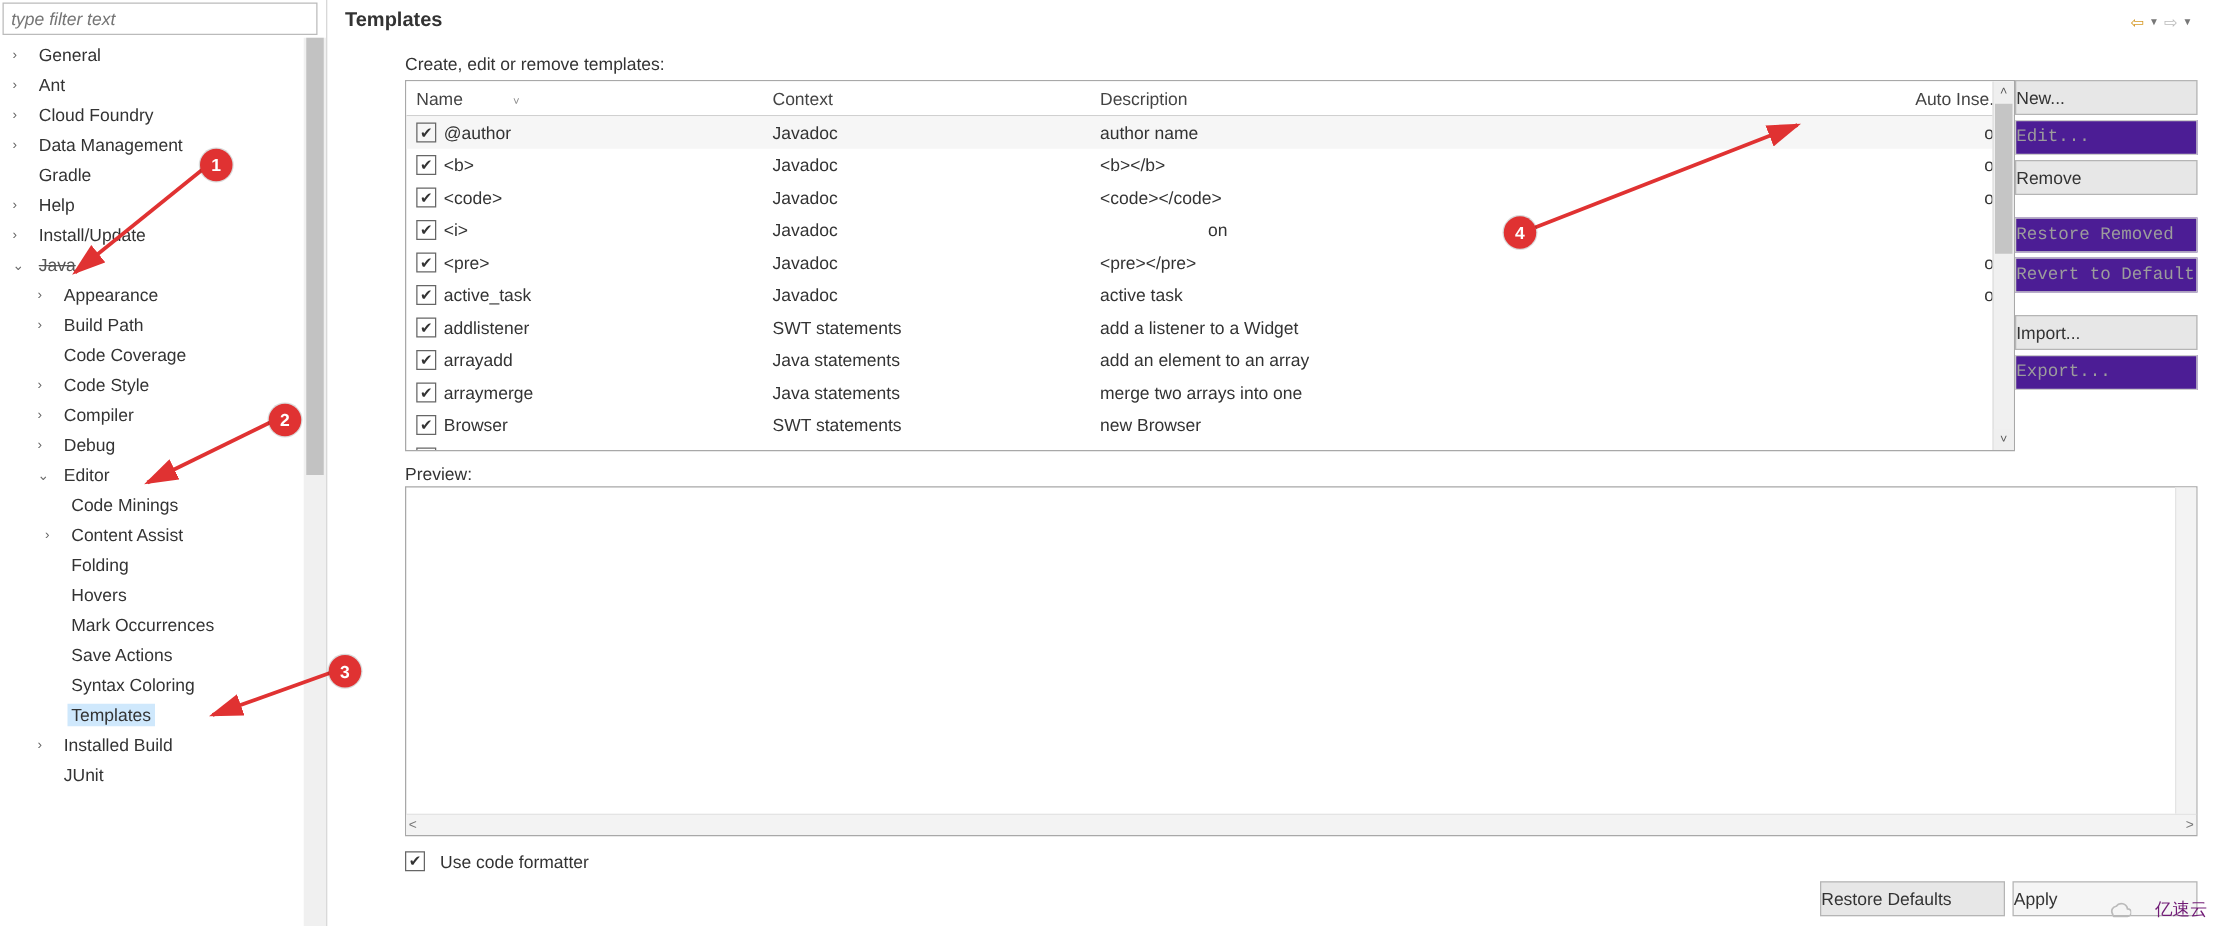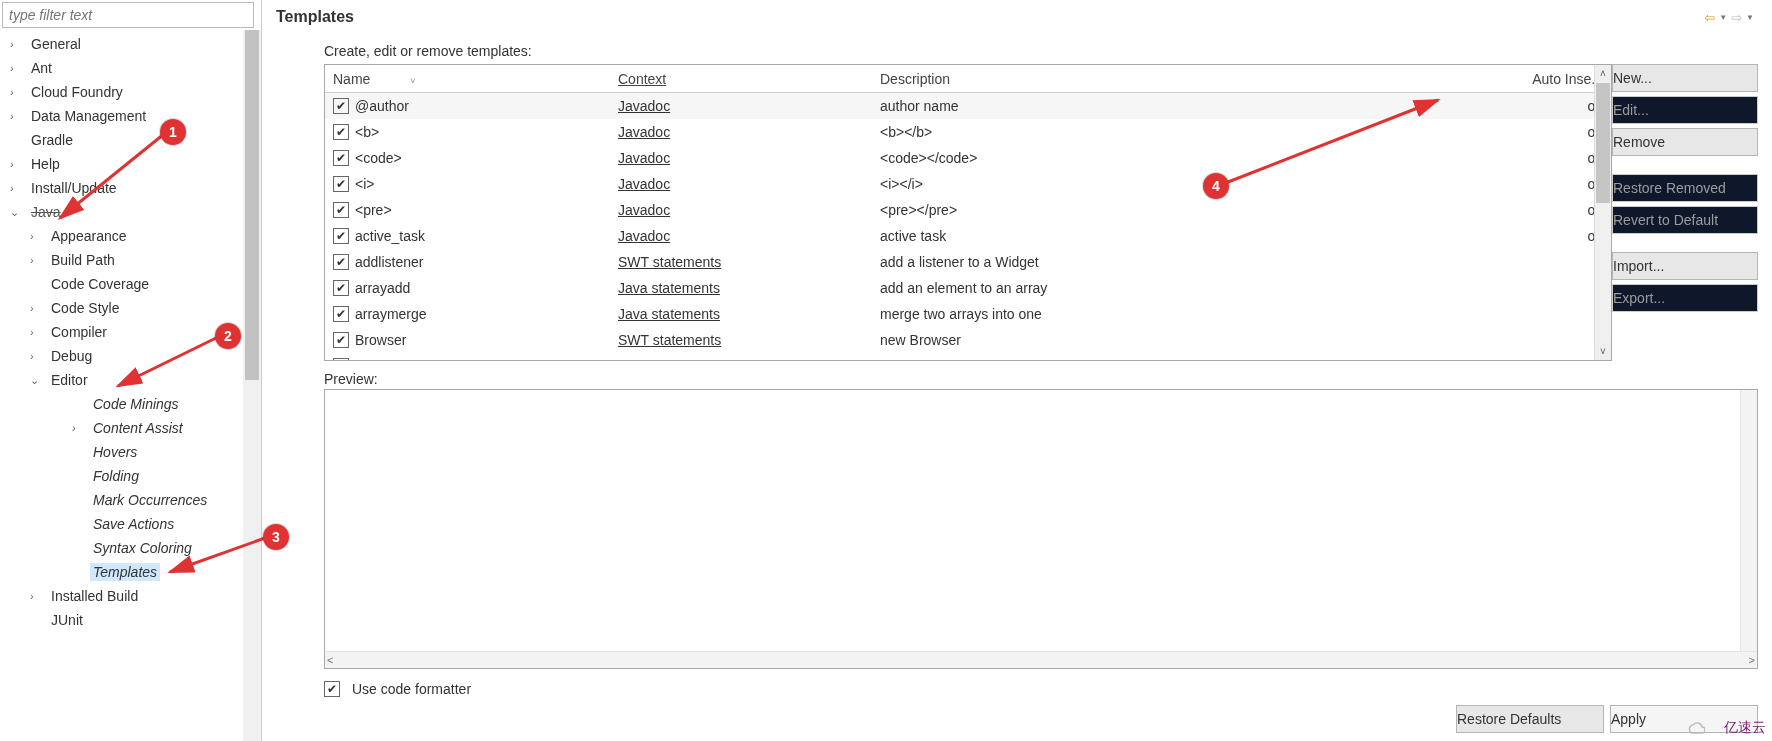--- a/index.html
+++ b/index.html
@@ -59,21 +59,21 @@
 }
 .tree-item {
   display: flex;
   align-items: center;
   height: 24px;
   padding-left: 10px;
   cursor: default;
   white-space: nowrap;
 }
 .tree-item.d1 { padding-left: 30px; }
-.tree-item.d2 { padding-left: 72px; font-style: italic; }
+.tree-item.d2 { padding-left: 36px; }
 .tree-item .arrow {
   width: 18px;
   color: #666;
   font-size: 11px;
 }
 .tree-item .arrow.none { visibility: hidden; }
 .tree-item .lbl { padding: 1px 3px; }
 .tree-item.selected .lbl {
   background: #cfe8fc;
 }
@@ -117,21 +117,21 @@
 .table-header {
   display: flex;
   background: #fff;
   border-bottom: 1px solid #d0d0d0;
   height: 28px;
   align-items: center;
   font-weight: normal;
 }
 .th, .td { padding: 3px 8px; }
 .col-name { width: 285px; }
-.col-ctx { width: 262px; text-decoration: underline; }
+.col-ctx { width: 262px; }
 .col-desc { flex: 1; }
 .col-auto { width: 118px; text-align:right; }
 .th { color:#444; }
 .th .sort { font-size: 9px; color:#888; margin-left: 40px; }
 .table-body { height: calc(100% - 28px); overflow: hidden; position:relative;}
 .trow {
   display: flex;
   align-items: center;
   height: 26px;
 }
@@ -160,21 +160,21 @@
 .btn {
   height: 28px;
   background: #e7e7e7;
   border: 1px solid #b5b5b5;
   color: #333;
   font-size: 14px;
   cursor: default;
   text-align: left;
   line-height: 26px;
 }
-.btn.disabled { color:#9c9c9c; border-color:#ccc; background:#0f172a;}
+.btn.disabled { color:#9c9c9c; border-color:#ccc; background:#4c1d95;font-family:Liberation Mono, monospace;}
 .btn-gap { height: 10px; }
 .preview-label { margin-top: 10px; }
 .preview-box {
   flex: 1;
   border: 1px solid #a8a8a8;
   margin-top: 2px;
   position: relative;
   background: #fff;
 }
 .preview-vscroll { position:absolute; right:0; top:0; bottom:17px; width:17px; background:#f3f3f3; border-left:1px solid #e4e4e4;}
@@ -290,25 +290,25 @@
         <div class="tree-item d2">
           <span class="arrow none"></span>
           <span class="lbl">Code Minings</span>
         </div>
         <div class="tree-item d2">
           <span class="arrow">›</span>
           <span class="lbl">Content Assist</span>
         </div>
         <div class="tree-item d2">
           <span class="arrow none"></span>
+          <span class="lbl">Folding</span>
+        </div>
+        <div class="tree-item d2">
+          <span class="arrow none"></span>
           <span class="lbl">Hovers</span>
-        </div>
-        <div class="tree-item d2">
-          <span class="arrow none"></span>
-          <span class="lbl">Folding</span>
         </div>
         <div class="tree-item d2">
           <span class="arrow none"></span>
           <span class="lbl">Mark Occurrences</span>
         </div>
         <div class="tree-item d2">
           <span class="arrow none"></span>
           <span class="lbl">Save Actions</span>
         </div>
         <div class="tree-item d2">
@@ -381,21 +381,20 @@
               <div class="td col-ctx">Javadoc</div>
               <div class="td col-desc">&lt;code&gt;&lt;/code&gt;</div>
               <div class="td col-auto">on</div>
             </div>
             <div class="trow">
               <div class="td col-name">
                 <span class="checkbox">✔</span>
                 <span>&lt;i&gt;</span>
               </div>
               <div class="td col-ctx">Javadoc</div>
-              <div class="td col-desc">&lt;i&gt;&lt;/i&gt;</div>
               <div class="td col-auto">on</div>
             </div>
             <div class="trow">
               <div class="td col-name">
                 <span class="checkbox">✔</span>
                 <span>&lt;pre&gt;</span>
               </div>
               <div class="td col-ctx">Javadoc</div>
               <div class="td col-desc">&lt;pre&gt;&lt;/pre&gt;</div>
               <div class="td col-auto">on</div>

